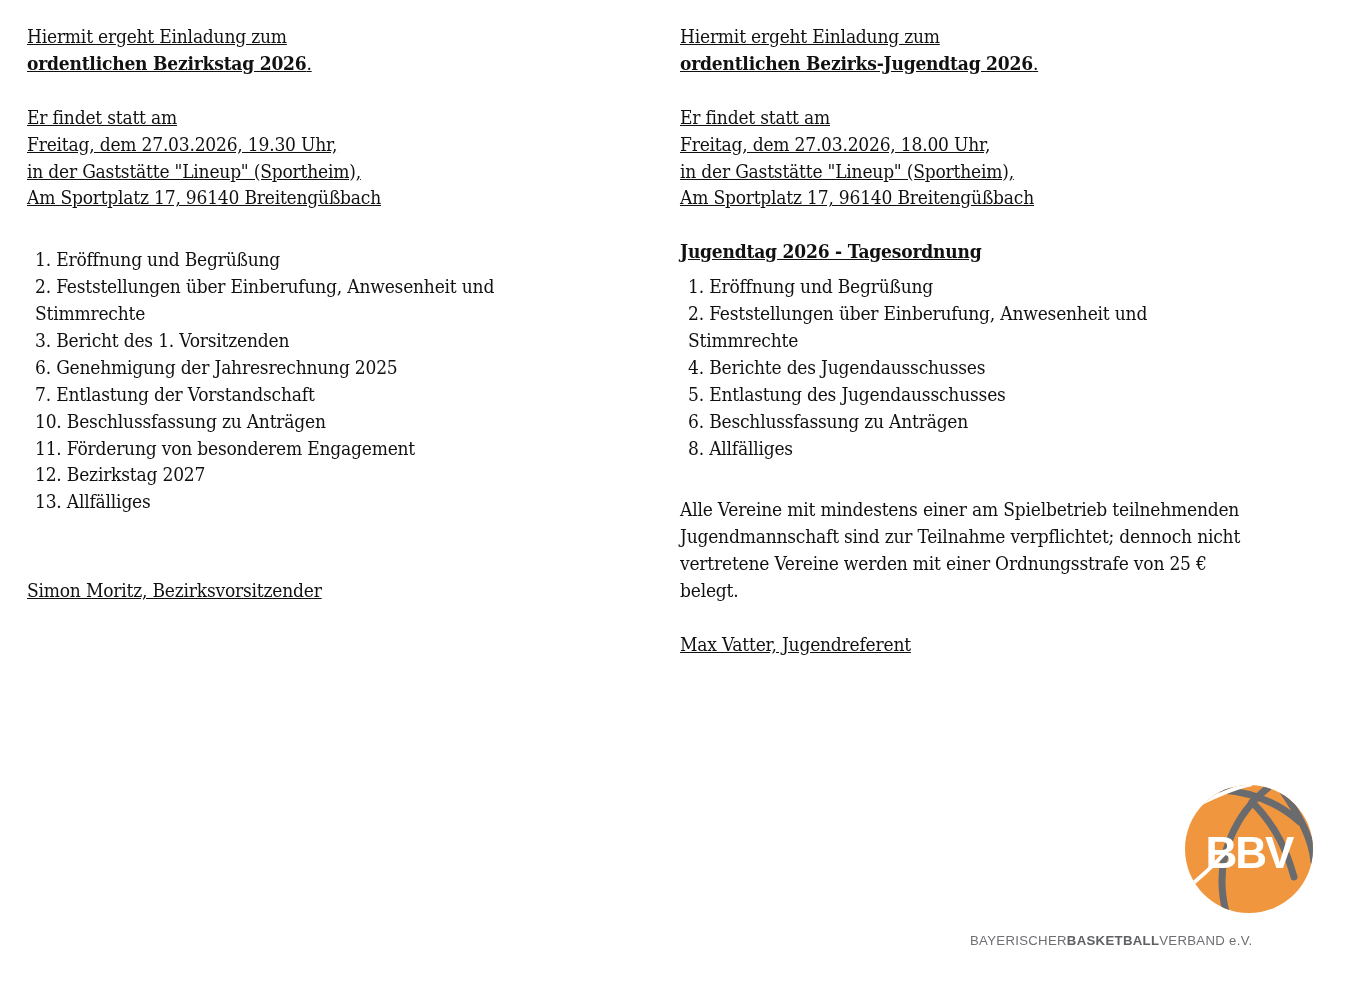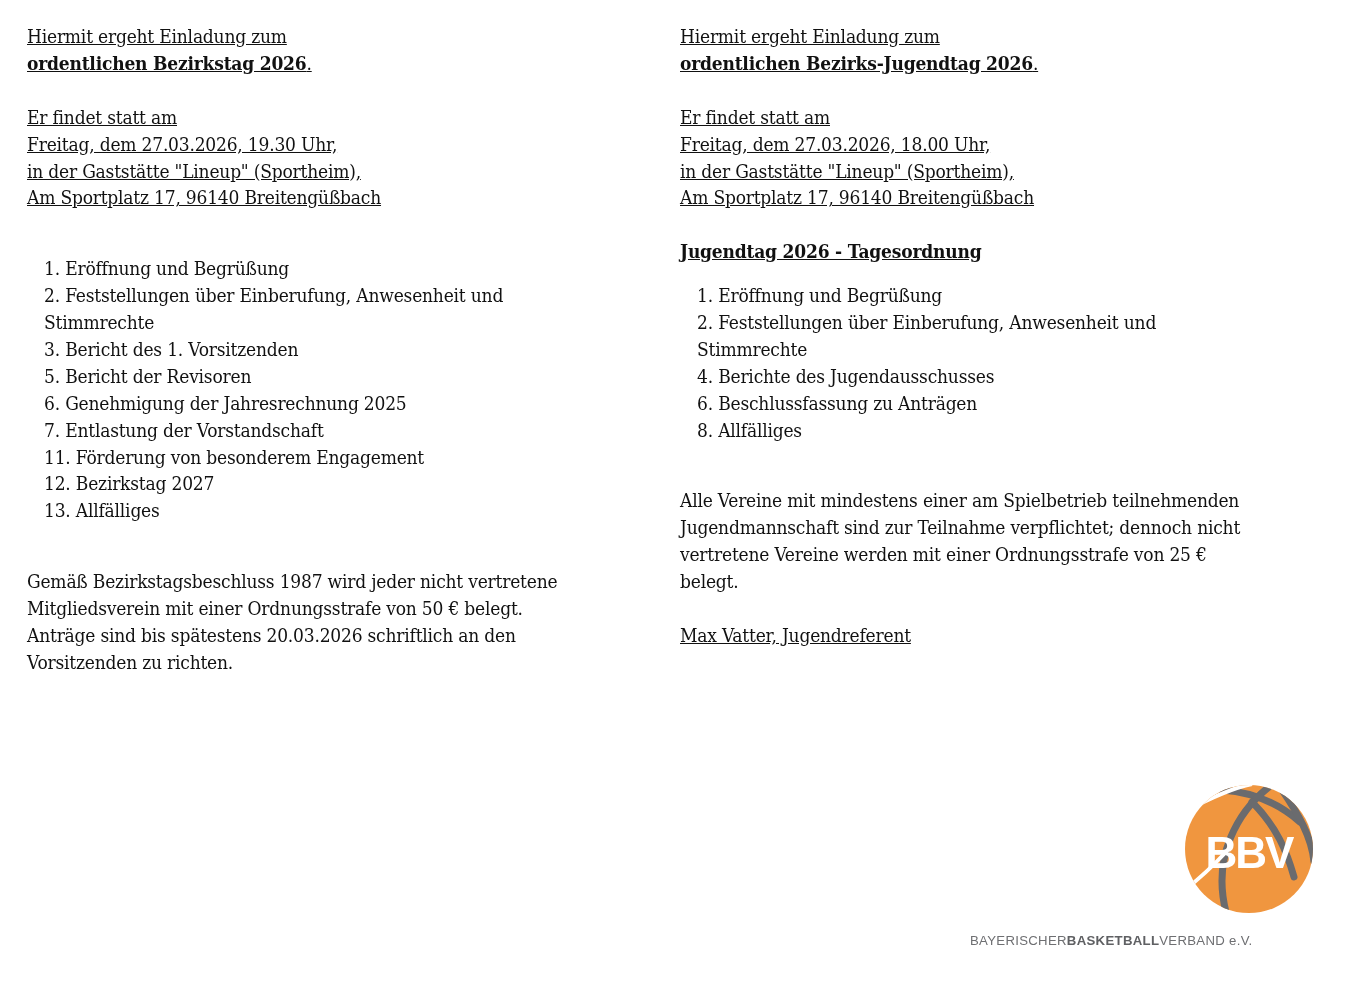--- a/index.html
+++ b/index.html
@@ -21,21 +21,21 @@
     font-size: 19px;
     line-height: 26.9px;
     letter-spacing: -0.2px;
     font-stretch: condensed;
   }
   .col-left { left: 27px; width: 600px; }
   .col-right { left: 680px; width: 620px; }
   .line { white-space: nowrap; display: block; text-decoration: underline; }
   .spacer { display: block; height: 26.9px; }
   .bold { font-weight: bold; }
-  .agenda-list { margin: 17px; padding: 0; list-style: none; }
+  .agenda-list { margin: 8px; padding: 0; list-style: none; }
   .agenda-list li { white-space: normal; }
   .para { display: block; white-space: normal; }
   .col-left .para { width: 560px; }
   .col-right .para { width: 590px; }
 
   .logo-wrap {
     position: absolute;
     left: 1182px;
     top: 782px;
     width: 134px;
@@ -62,46 +62,47 @@
   <span class="spacer"></span>
   <span class="line">Er findet statt am</span>
   <span class="line">Freitag, dem 27.03.2026, 19.30 Uhr,</span>
   <span class="line">in der Gaststätte "Lineup" (Sportheim),</span>
   <span class="line">Am Sportplatz 17, 96140 Breitengüßbach</span>
   <span class="spacer"></span>
   <ul class="agenda-list">
     <li>1. Eröffnung und Begrüßung</li>
     <li>2. Feststellungen über Einberufung, Anwesenheit und<br>Stimmrechte</li>
     <li>3. Bericht des 1. Vorsitzenden</li>
-    <li>5. Bericht der Revisoren</li>
     <li>6. Genehmigung der Jahresrechnung 2025</li>
     <li>7. Entlastung der Vorstandschaft</li>
+    <li>10. Beschlussfassung zu Anträgen</li>
     <li>11. Förderung von besonderem Engagement</li>
     <li>12. Bezirkstag 2027</li>
     <li>13. Allfälliges</li>
   </ul>
   <span class="spacer"></span>
-  <span class="para">Gemäß Bezirkstagsbeschluss 1987 wird jeder nicht vertretene Mitgliedsverein mit einer Ordnungsstrafe von 50 € belegt. Anträge sind bis spätestens 20.03.2026 schriftlich an den Vorsitzenden zu richten.</span>
   <span class="spacer"></span>
+  <span class="line">Simon Moritz, Bezirksvorsitzender</span>
 </div>
 
 <div class="column col-right">
   <span class="line">Hiermit ergeht Einladung zum</span>
   <span class="line"><b>ordentlichen Bezirks-Jugendtag 2026</b><span>.</span></span>
   <span class="spacer"></span>
   <span class="line">Er findet statt am</span>
   <span class="line">Freitag, dem 27.03.2026, 18.00 Uhr,</span>
   <span class="line">in der Gaststätte "Lineup" (Sportheim),</span>
   <span class="line">Am Sportplatz 17, 96140 Breitengüßbach</span>
   <span class="spacer"></span>
   <span class="line bold">Jugendtag 2026 - Tagesordnung</span>
   <ul class="agenda-list">
     <li>1. Eröffnung und Begrüßung</li>
     <li>2. Feststellungen über Einberufung, Anwesenheit und<br>Stimmrechte</li>
     <li>4. Berichte des Jugendausschusses</li>
+    <li>5. Entlastung des Jugendausschusses</li>
     <li>6. Beschlussfassung zu Anträgen</li>
     <li>8. Allfälliges</li>
   </ul>
   <span class="spacer"></span>
   <span class="para">Alle Vereine mit mindestens einer am Spielbetrieb teilnehmenden Jugendmannschaft sind zur Teilnahme verpflichtet; dennoch nicht vertretene Vereine werden mit einer Ordnungsstrafe von 25 € belegt.</span>
   <span class="spacer"></span>
   <span class="line">Max Vatter, Jugendreferent</span>
 </div>
 
 <div class="logo-wrap">

